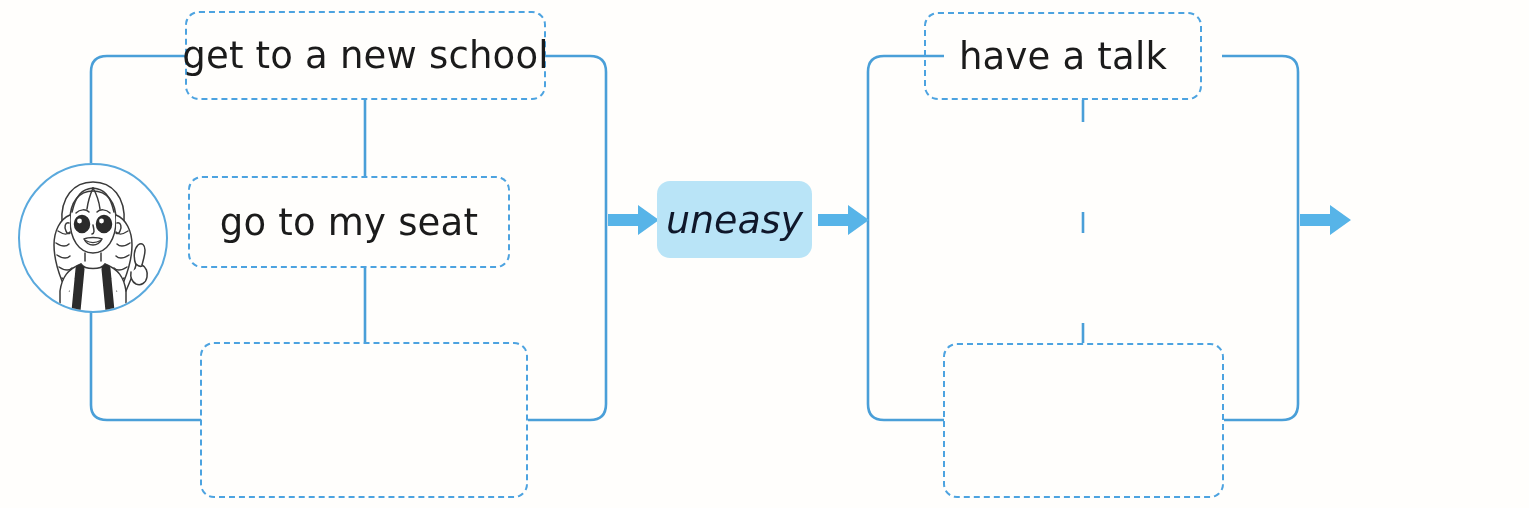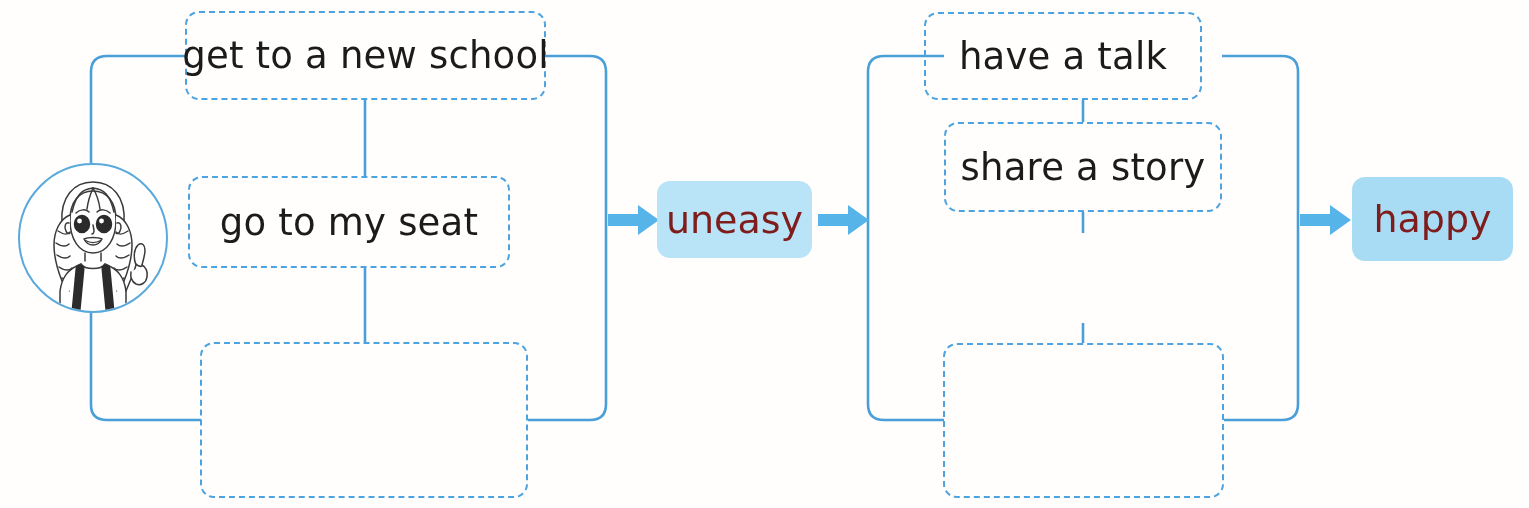--- a/index.html
+++ b/index.html
@@ -49,23 +49,24 @@
   .chip {
     position: absolute;
     box-sizing: border-box;
     border-radius: 13px;
     display: flex;
     align-items: center;
     justify-content: center;
   }
   .chip .txt {
     font-size: 38px;
-    color: #7f1d1d;
+    color: #0f172a;
     white-space: nowrap;
     line-height: 1;
+    font-style: italic;
   }
 
   
   #avatar {
     position: absolute;
     left: 18px;
     top: 163px;
     width: 146px;
     height: 146px;
     border-radius: 50%;
@@ -197,32 +198,26 @@
   <div class="arrow" style="left:818px; top:203px;">
     <svg width="52" height="34" viewBox="0 0 52 34" xmlns="http://www.w3.org/2000/svg">
       <path d="M0,11 L30,11 L30,2 L51,17 L30,32 L30,23 L0,23 Z" fill="#57b4e8"></path>
     </svg>
   </div>
 
   <div class="dbox" style="left:924px; top:12px; width:278px; height:88px;">
     <span class="txt">have a talk</span>
   </div>
 
-  <div class="dbox" style="left:944px; top:122px; width:278px; height:90px;">
-    <span class="txt">share a story</span>
-  </div>
 
 
   <div class="dbox empty" style="left:943px; top:343px; width:281px; height:155px;">
     
   </div>
 
   <div class="arrow" style="left:1300px; top:203px;">
     <svg width="52" height="34" viewBox="0 0 52 34" xmlns="http://www.w3.org/2000/svg">
       <path d="M0,11 L30,11 L30,2 L51,17 L30,32 L30,23 L0,23 Z" fill="#57b4e8"></path>
     </svg>
   </div>
 
-  <div class="chip" style="left:1352px; top:177px; width:161px; height:84px; background:#a8dcf5;">
-    <span class="txt">happy</span>
-  </div>
 
 </div>
 
 </body></html>

